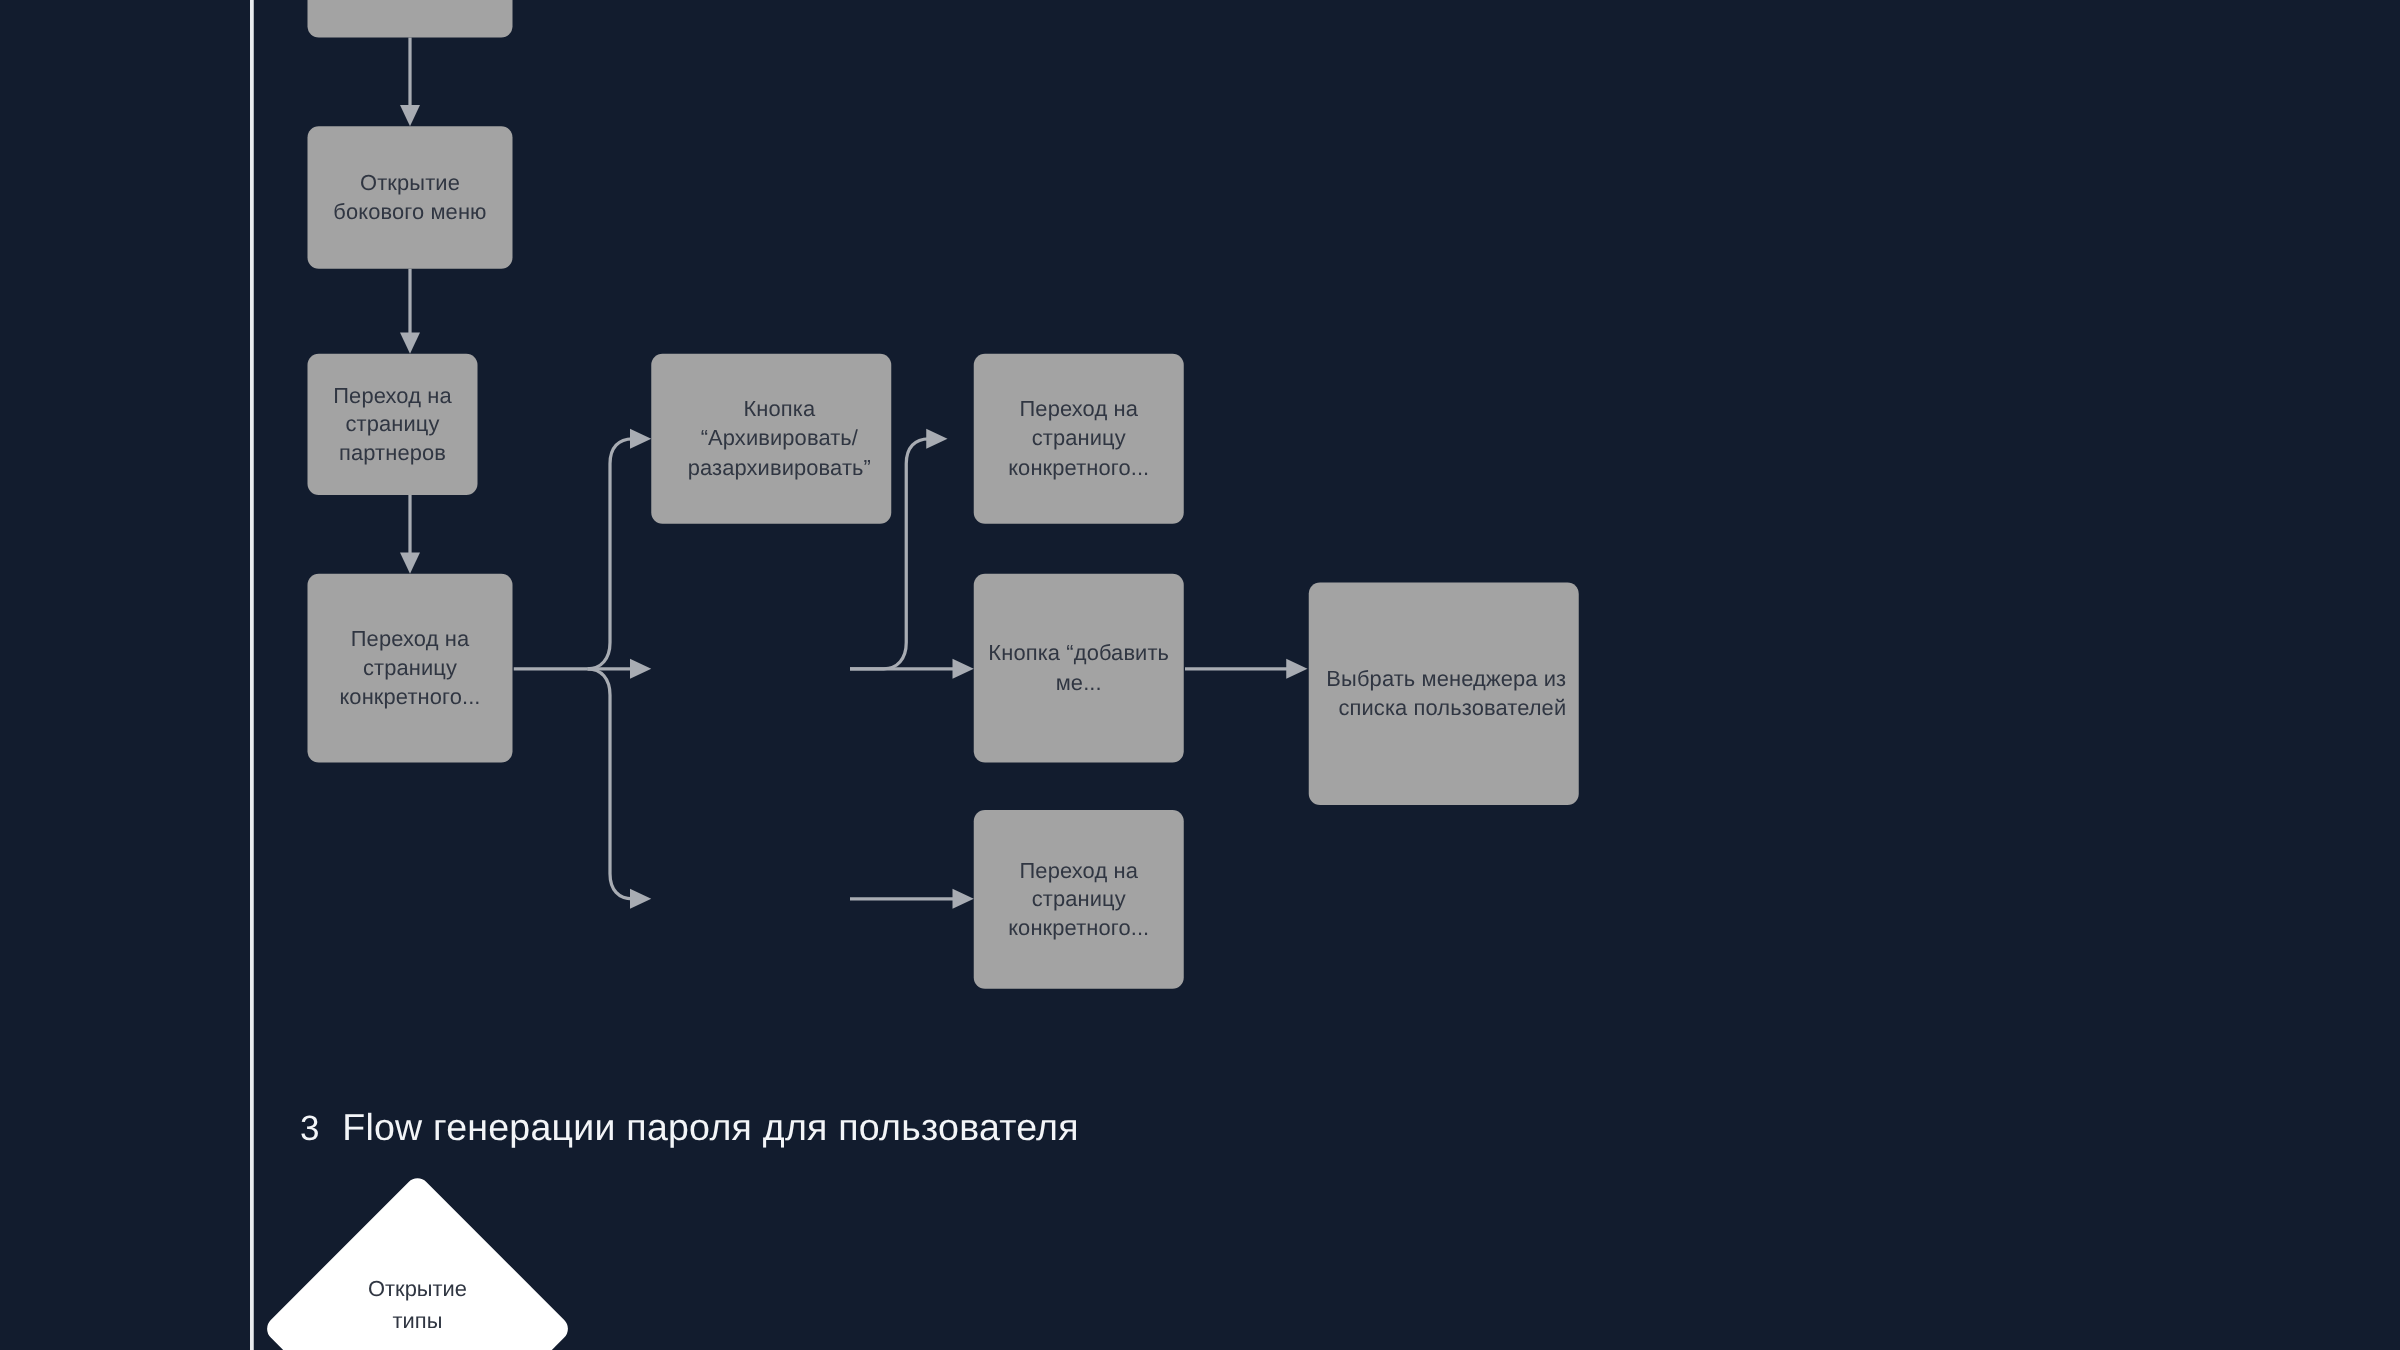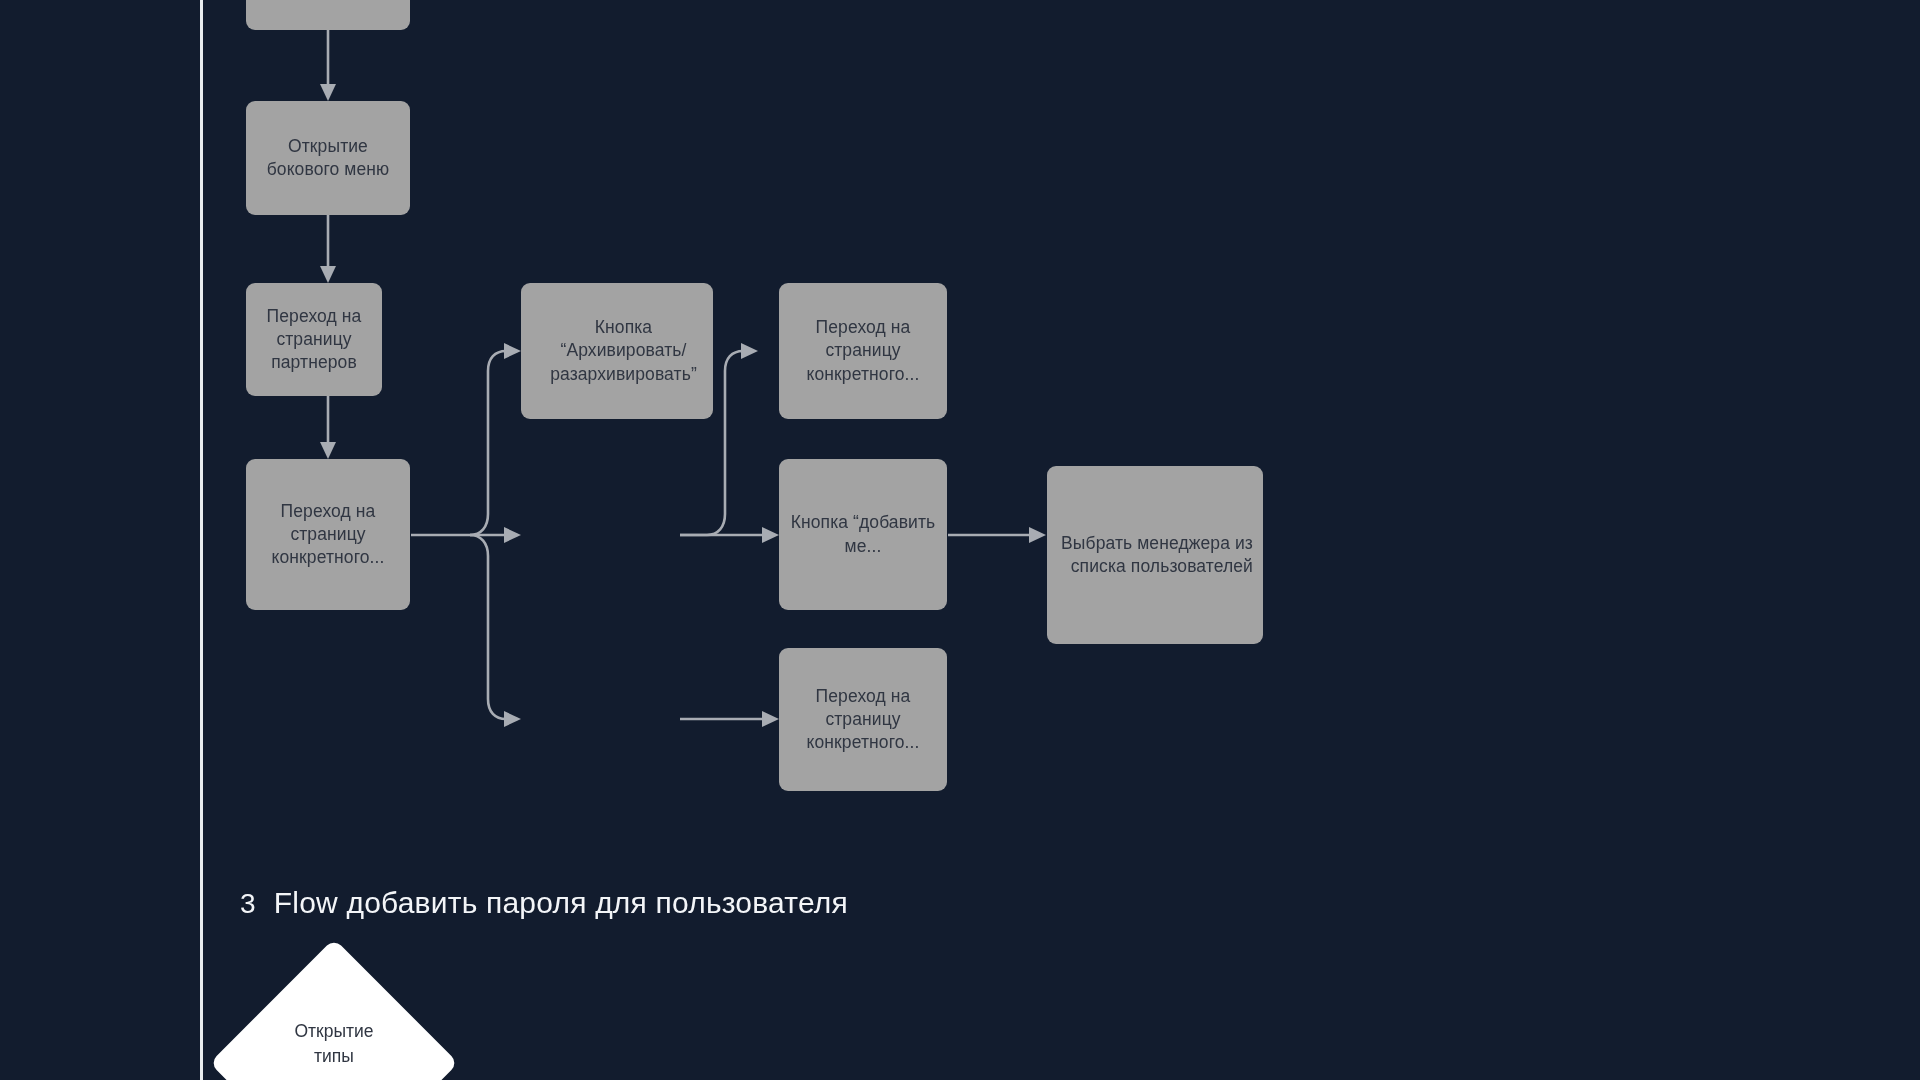--- a/index.html
+++ b/index.html
@@ -195,21 +195,21 @@
     <span>Выбрать менеджера из списка пользователей</span>
   </div>
 
 
   <div class="node" style="left:779px; top:648px; width:168px; height:143px;">
     <span>Переход на страницу конкретного...</span>
   </div>
 
   <div class="section-heading" style="left:240px; top:886px;">
     <span class="num">3</span>
-    <span>Flow добавить пароля для пользователя</span>
+    <span>Flow генерации пароля для пользователя</span>
   </div>
 
   <div class="diamond" style="left:246px; top:975px;"></div>
   <div class="diamond-label" style="left:274px; top:1000px; height:88px;">
     <span>Открытие</span>
     <span>типы</span>
   </div>
 
 </div>
 

